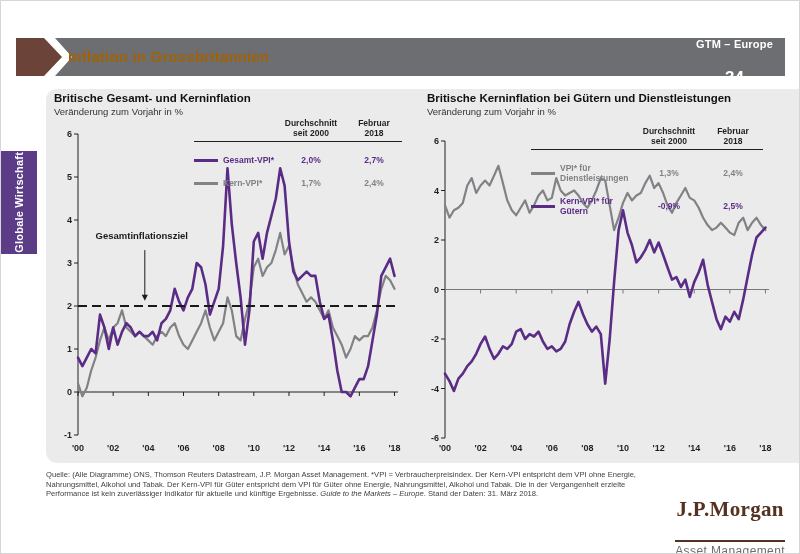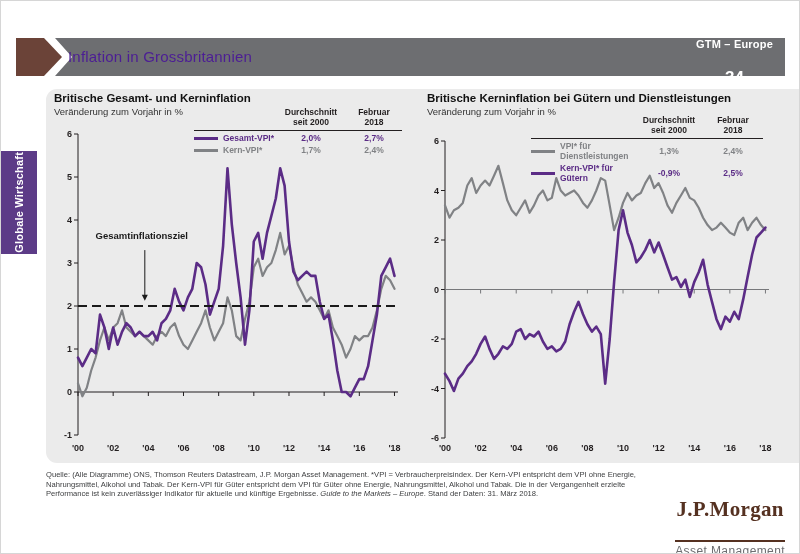--- a/index.html
+++ b/index.html
@@ -5,22 +5,22 @@
   html,body{margin:0;padding:0;background:#fff;}
   .page{position:relative;width:800px;height:554px;background:#fff;border:1px solid #d6d6d6;
         box-sizing:border-box;font-family:"Liberation Sans",sans-serif;overflow:hidden;}
 
   
   .topbar{position:absolute;left:15px;top:37px;right:14px;height:38px;}
   .topbar .arrow{position:absolute;left:0;top:0;width:46px;height:38px;
         clip-path:polygon(0 0,28px 0,46px 19px,28px 38px,0 38px);}
   .topbar .bar{position:absolute;left:39px;right:0;top:0;bottom:0;
         clip-path:polygon(0 0,100% 0,100% 100%,0 100%,17px 50%);}
-  .bar-title{position:absolute;left:52px;top:0;height:49px;line-height:38px;color:#4c1d95;
-        font-size:15px;font-weight:400;letter-spacing:.2px;}
+  .bar-title{position:absolute;left:52px;top:0;height:49px;line-height:38px;color:#a16207;
+        font-size:15px;font-weight:700;letter-spacing:.2px;}
   .bar-right{position:absolute;right:12px;top:0;height:38px;display:flex;align-items:center;gap:9px;color:#fff;flex-direction:column;}
   .gtm-label{font-size:11px;font-weight:bold;letter-spacing:.2px;}
   .vline{width:1px;height:24px;background:rgba(255,255,255,.85);}
   .pagenum{font-size:17px;font-weight:bold;}
 
   
   .sidetab{position:absolute;left:0;top:150px;width:36px;height:103px;display:flex;
         align-items:center;justify-content:center;}
   .sidetab span{writing-mode:vertical-rl;transform:rotate(180deg);color:#fff;
         font-size:11px;font-weight:bold;letter-spacing:.2px;white-space:nowrap;}
@@ -33,21 +33,21 @@
   .p-sub{position:absolute;left:8px;top:17px;font-size:9.5px;color:#333;}
   .panel svg{position:absolute;left:2px;top:36px;}
   svg text{font-family:"Liberation Sans",sans-serif;}
   .tick{font-size:9px;font-weight:700;fill:#231f20;}
   .anno{font-size:9.5px;font-weight:bold;fill:#1a1a1a;}
 
   
   .legend{position:absolute;font-size:8.5px;font-weight:bold;color:#231f20;}
   .legend-l{left:148px;top:16px;width:208px;}
   .legend-r{left:112px;top:24px;width:232px;}
-  .lg-row{display:flex;align-items:center;margin:2px 0;}
+  .lg-row{display:flex;align-items:center;margin:13px 0;}
   .lg-head{align-items:flex-end;margin-bottom:3px;}
   .lg-name{display:flex;align-items:center;white-space:pre-line;line-height:10px;}
   .legend-l .lg-name{flex:0 0 82px;}
   .legend-l .lg-c1{flex:0 0 70px;text-align:center;}
   .legend-l .lg-c2{flex:1;text-align:center;}
   .legend-r .lg-name{flex:0 0 104px;}
   .legend-r .lg-c1{flex:0 0 68px;text-align:center;}
   .legend-r .lg-c2{flex:1;text-align:center;}
   .lg-rule{border-top:1px solid #231f20;margin:1px 0 2px;}
   .sw{display:inline-block;width:24px;height:3px;margin-right:5px;flex:0 0 24px;}

